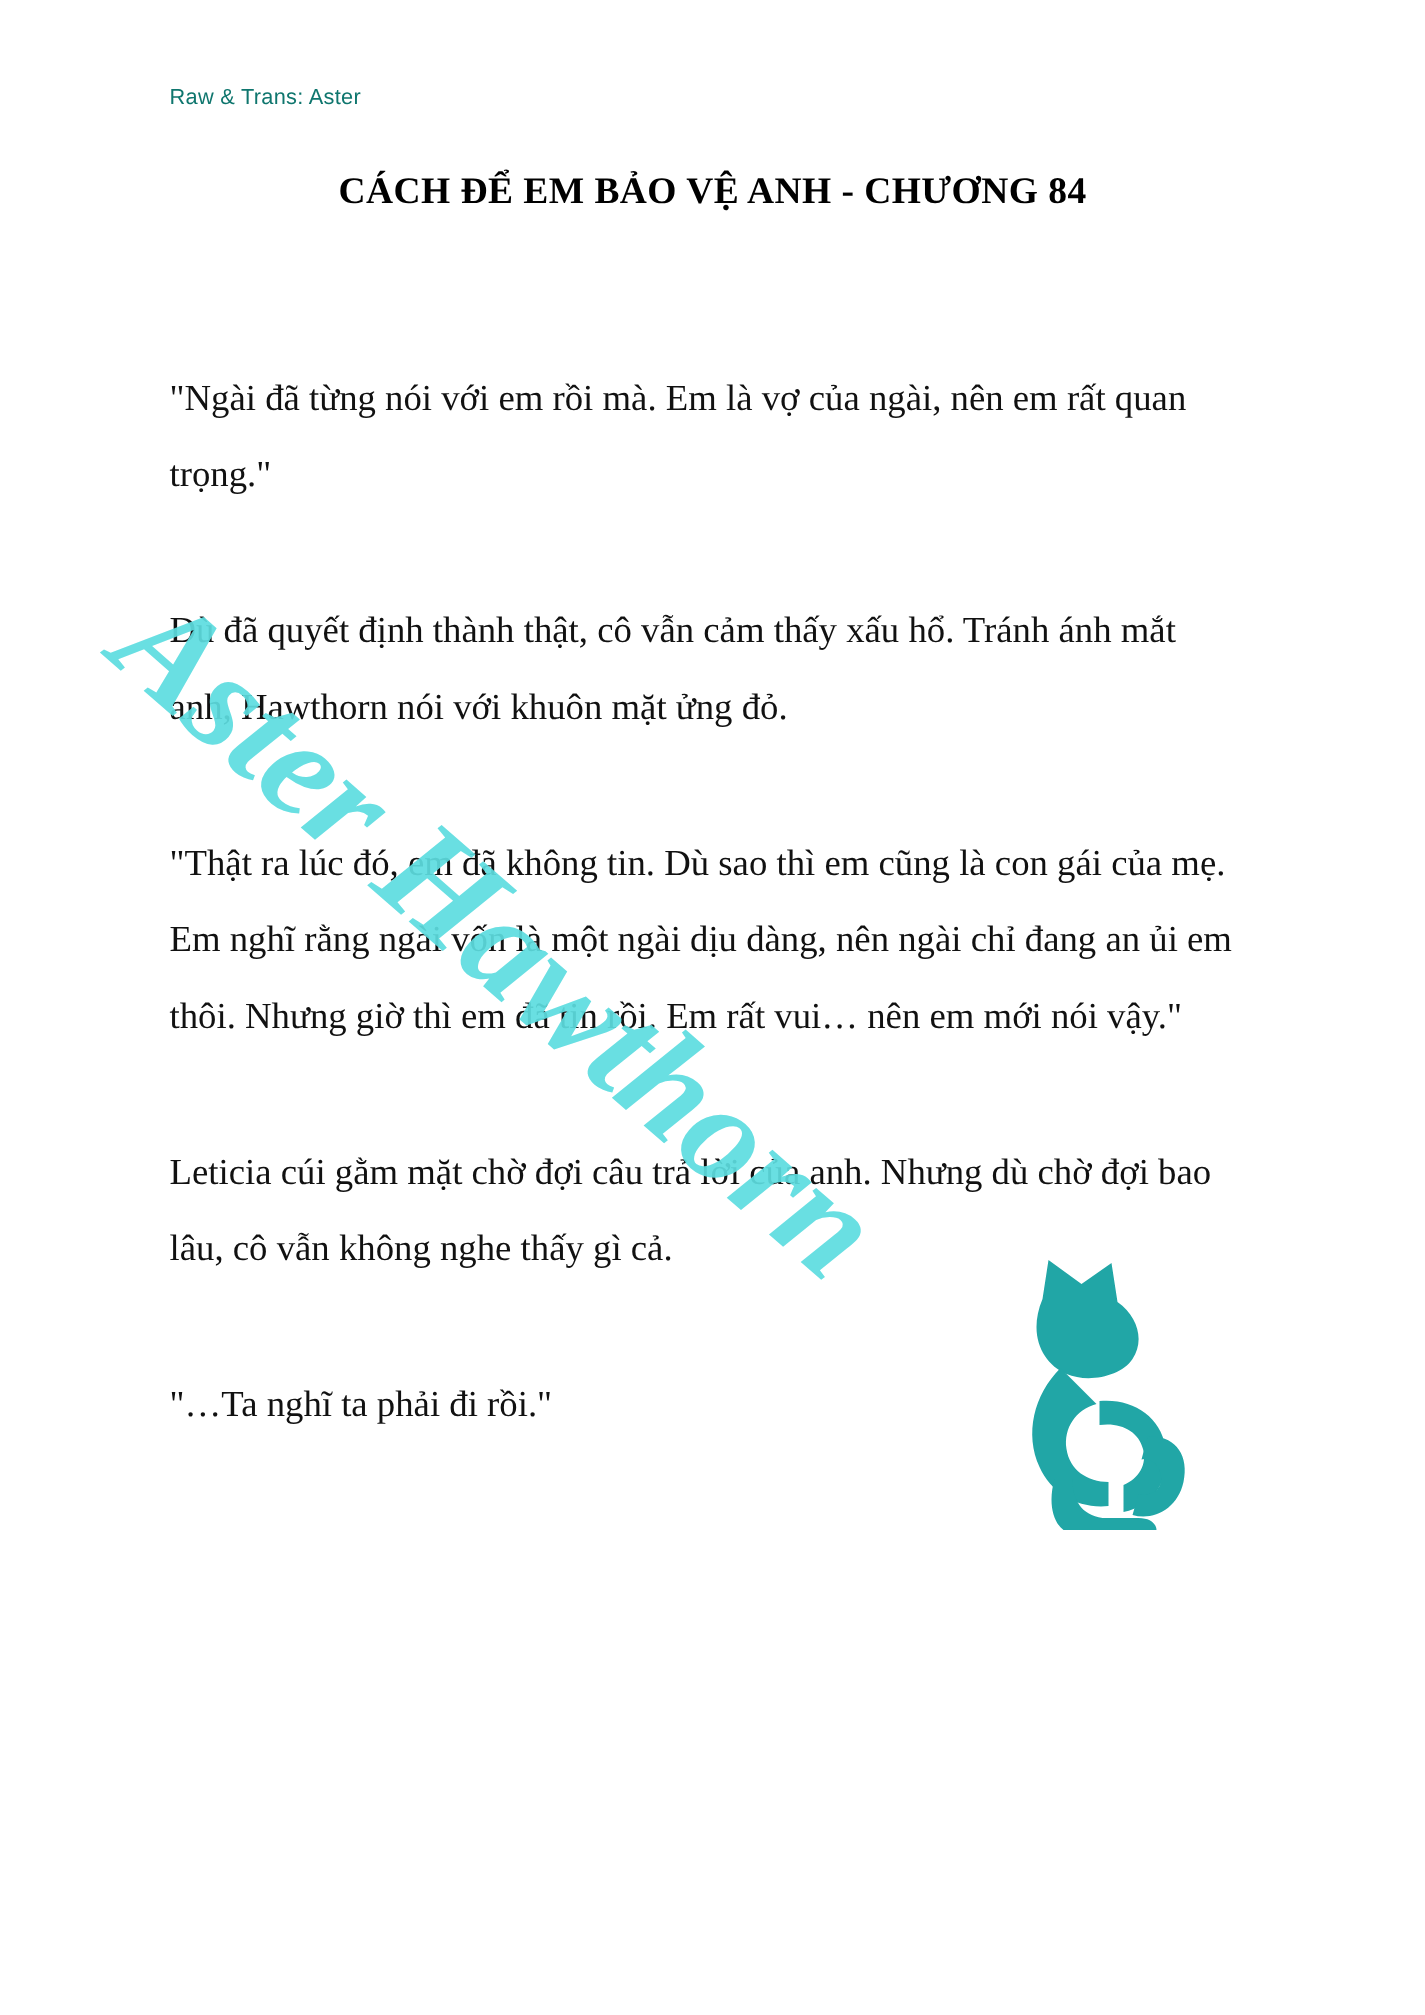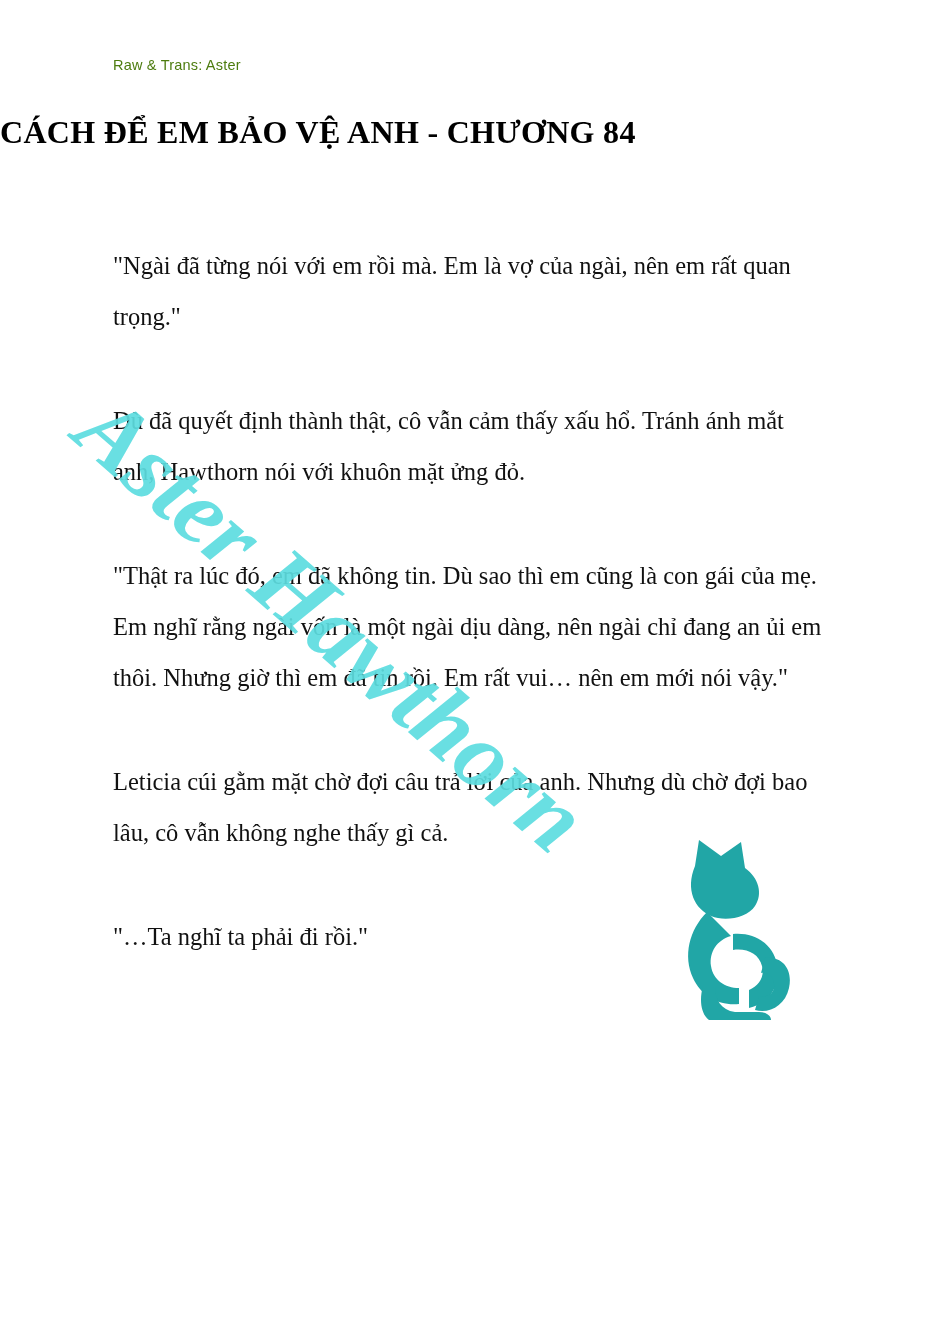--- a/index.html
+++ b/index.html
@@ -18,32 +18,32 @@
     background: #ffffff;
     overflow: hidden;
     box-sizing: border-box;
   }
   .header-credit {
     position: absolute;
     top: 57px;
     left: 113px;
     font-family: "Liberation Sans", sans-serif;
     font-size: 14.5px;
-    color: #4d7c0f;
+    color: #0f766e;
     letter-spacing: 0.2px;
   }
   .doc-title {
     position: absolute;
     top: 114px;
     left: 0;
     width: 950px;
-    text-align: left;
+    text-align: center;
     font-family: "Liberation Serif", serif;
     font-weight: bold;
-    font-size: 32px;
+    font-size: 25px;
     letter-spacing: 0.3px;
     color: #000000;
   }
   .body-text {
     position: absolute;
     top: 240px;
     left: 113px;
     width: 715px;
     font-size: 24.5px;
     line-height: 51px;

